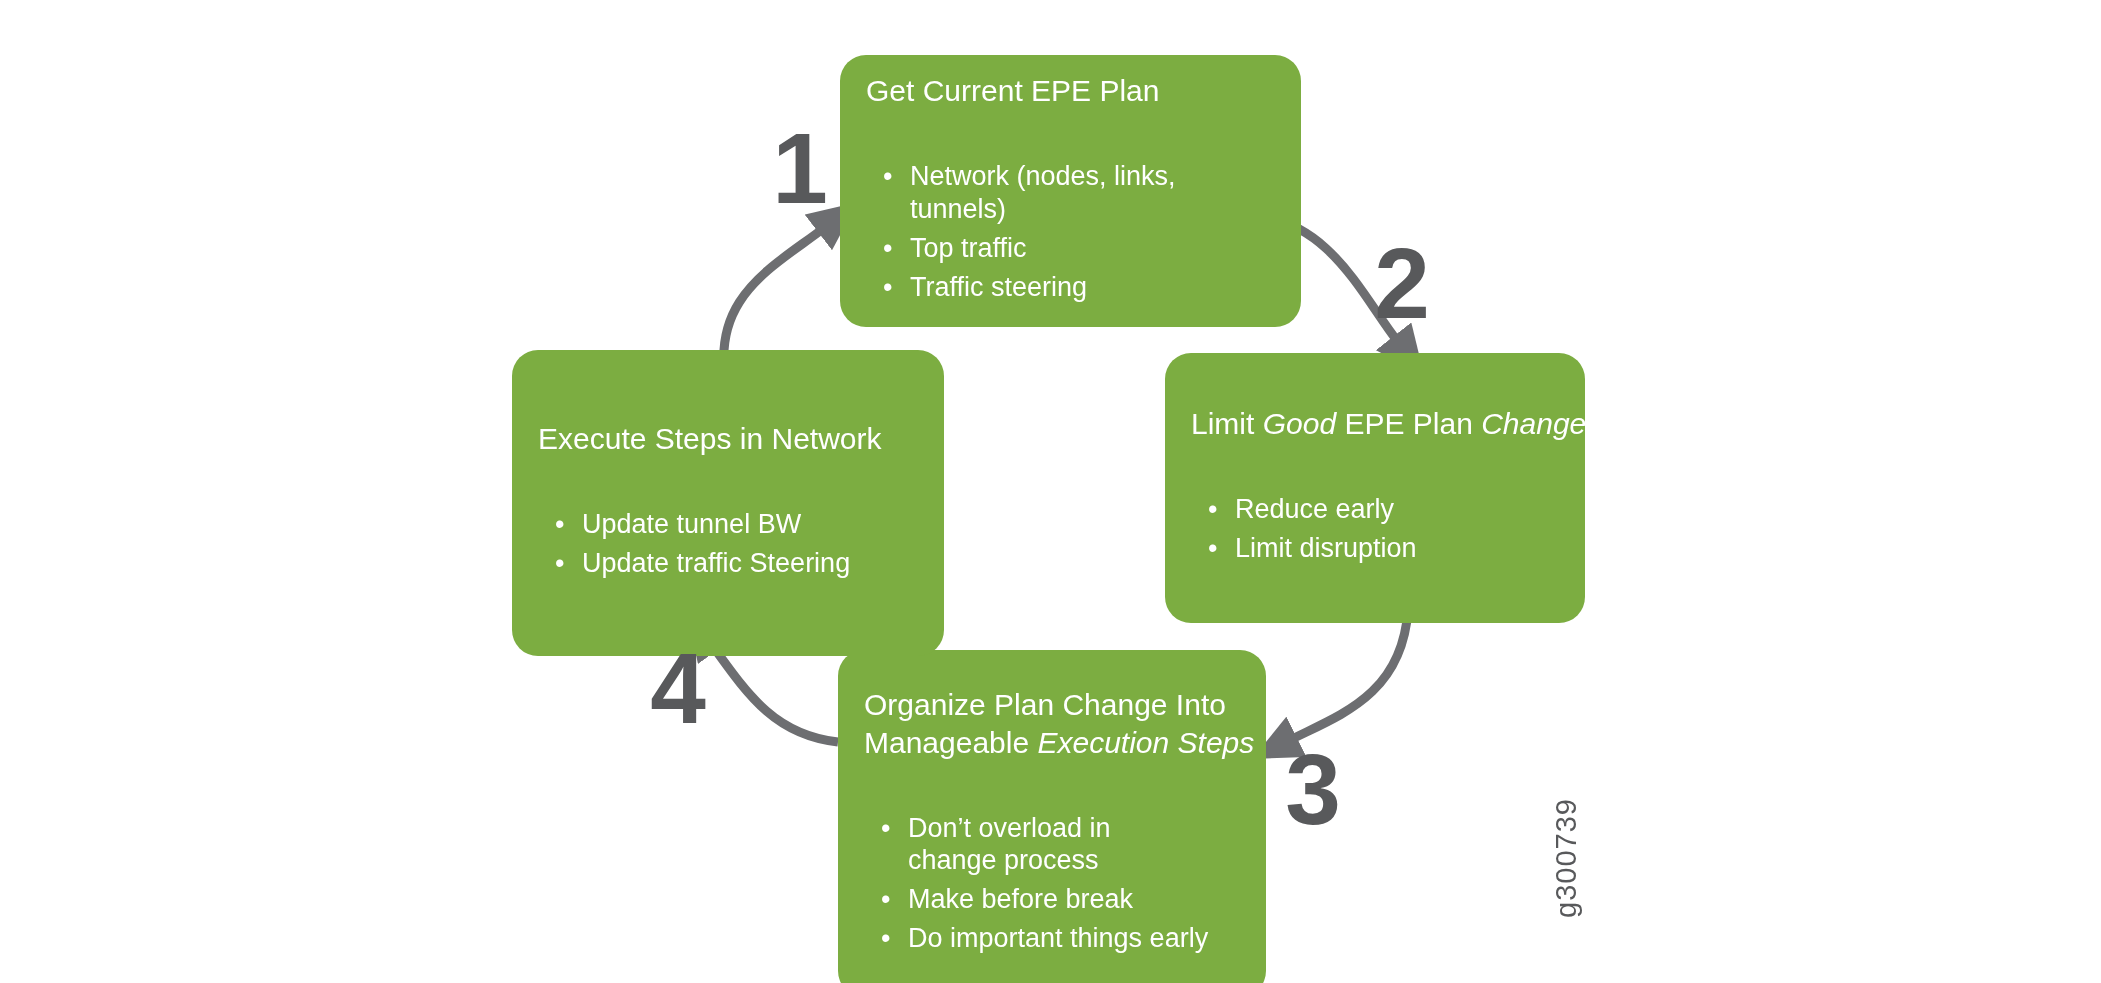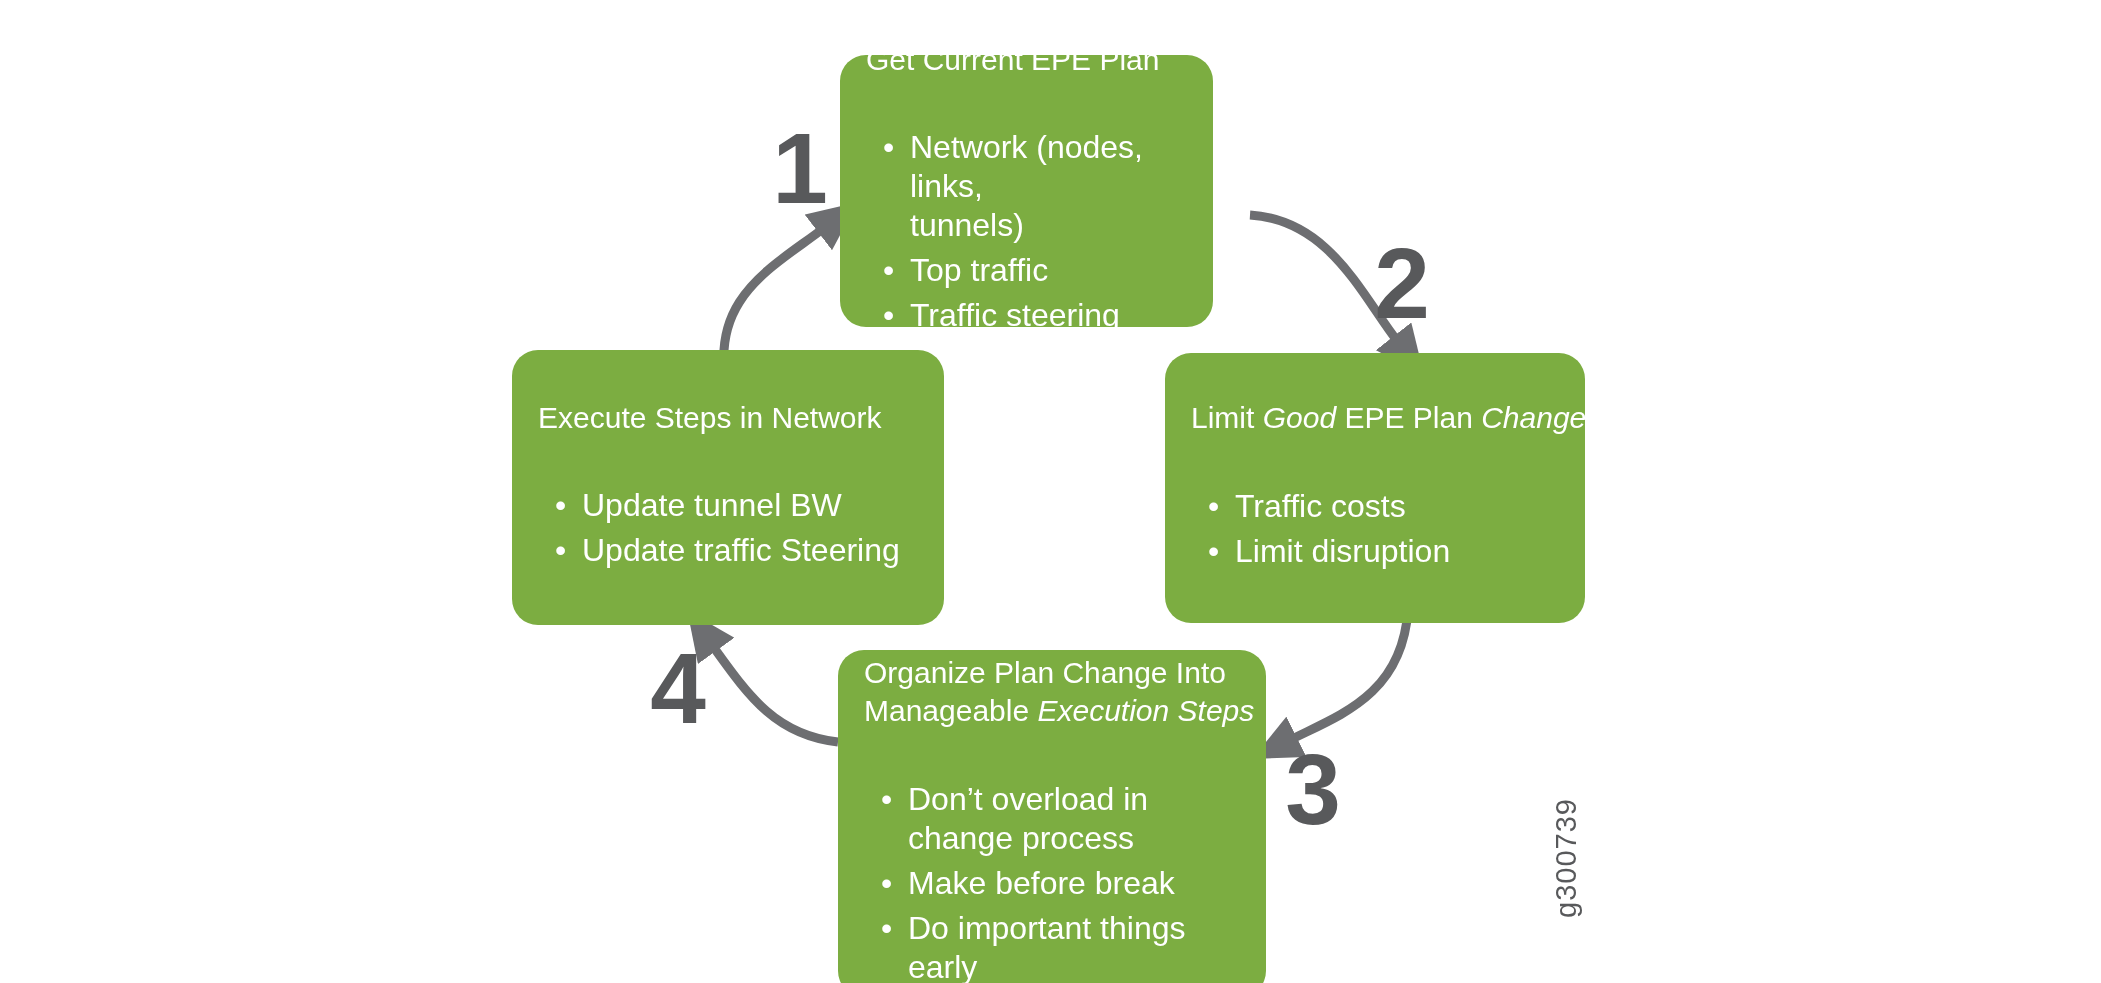--- a/index.html
+++ b/index.html
@@ -29,36 +29,36 @@
     z-index: 2;
     background: var(--box, #7CAD41);
     border-radius: 26px;
     color: var(--box_text, #ffffff);
     display: flex;
     flex-direction: column;
     justify-content: center;
     align-items: flex-start;
     padding: 14px 28px 14px 26px;
   }
-  .box-top    { left: 840px;  top: 55px;  width: 373px; height: 272px; }
+  .box-top    { left: 840px;  top: 55px;  width: 461px; height: 272px; }
   .box-right  { left: 1165px; top: 353px; width: 420px; height: 270px; }
   .box-bottom { left: 838px;  top: 650px; width: 428px; height: 347px; }
-  .box-left   { left: 512px;  top: 350px; width: 432px; height: 275px; }
+  .box-left   { left: 512px;  top: 350px; width: 432px; height: 306px; }
   .box-title {
     font-size: 30px;
     font-weight: 400;
     line-height: 1.28;
     margin-bottom: 11px;
     white-space: nowrap;
   }
   .box-title .it { font-style: italic; }
   .bullets {
     list-style: none;
     padding-left: 44px;
-    font-size: 32px;
+    font-size: 27px;
     line-height: 1.22;
     margin-top: 32px;
   }
   .bullets li {
     position: relative;
     margin: 6px 0;
     white-space: pre-line;
   }
   .bullets li::before {
     content: "\2022";
@@ -113,21 +113,21 @@
         <li>Network (nodes, links,
 tunnels)</li>
         <li>Top traffic</li>
         <li>Traffic steering</li>
       </ul>
   </section>
 
   <section class="box box-right">
     <h2 class="box-title"><span>Limit </span><span class="it">Good</span><span> EPE Plan </span><span class="it">Change</span></h2>
     <ul class="bullets">
-        <li>Traffic costs</li>
+        <li>Reduce early</li>
         <li>Limit disruption</li>
       </ul>
   </section>
 
   <section class="box box-bottom">
     <h2 class="box-title"><span>Organize Plan Change Into</span><br><span>Manageable </span><span class="it">Execution Steps</span></h2>
     <ul class="bullets">
         <li>Don’t overload in
 change process</li>
         <li>Make before break</li>

